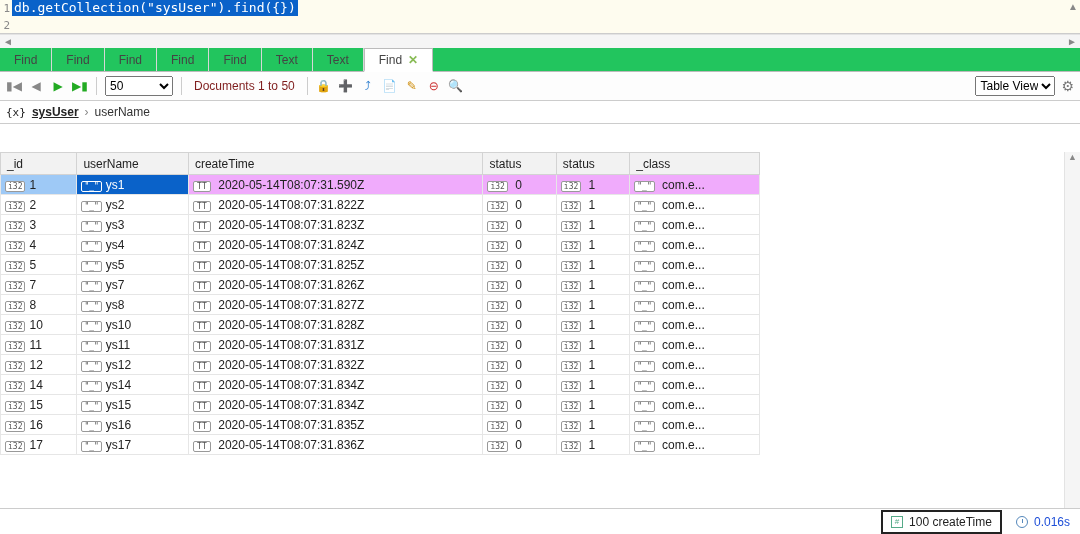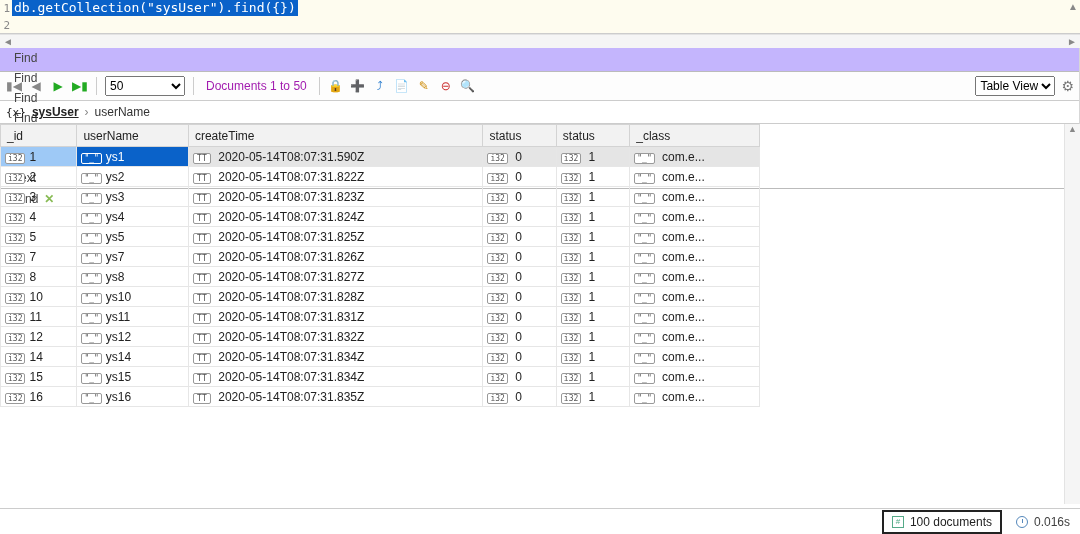--- a/index.html
+++ b/index.html
@@ -7,55 +7,55 @@
   .editor { background:#fefcef; border-bottom:1px solid #ccc; padding:0 0 0 0; position:relative; height:34px;}
   .editor .line { font-family: Consolas, monospace; font-size:13px; line-height:16px; }
   .editor .ln { display:inline-block; width:12px; text-align:right; color:#888; font-size:11px; padding-right:2px;}
   .editor .code { display:inline-block;}
   .editor .sel { background:#0a62c9; color:#fff; padding:0 2px;}
   .hscroll { height:14px; background:#f5f5f5; border-top:1px solid #e3e3e3; position:relative;}
   .hscroll::before, .hscroll::after { position:absolute; top:0; font-size:10px; color:#888; padding:1px 3px;}
   .hscroll::before { content:"◄"; left:0;}
   .hscroll::after { content:"►"; right:0;}
   .vscroll-top { position:absolute; right:0; top:0; font-size:10px; color:#888; padding:1px 2px;}
-  .tabs { display:flex; border-bottom:1px solid #bbb; background:#c4b5fd; height:24px;flex-direction:column; }
+  .tabs { display:flex; border-bottom:1px solid #bbb; background:#22c55e; height:24px; }
   .tab { padding:3px 14px; border-right:1px solid #d7d7d7; color:#444; cursor:default; display:flex; align-items:center; gap:6px;}
   .tab.active { background:#fff; border-bottom:2px solid #fff; margin-bottom:-1px; border-top:1px solid #bbb; border-left:1px solid #bbb; border-right:1px solid #bbb;}
   .tab .x { color:#8b5; font-weight:bold;}
   .toolbar { display:flex; align-items:center; gap:6px; padding:4px 6px; border-bottom:1px solid #ccc; background:#fdfdfd;}
   .nav-btn { width:16px; height:16px; display:inline-flex; align-items:center; justify-content:center; color:#888;}
   .nav-btn.play { color:#2a2;}
-  select.page-size { height:20px; font-size:12px; width:80px;}
+  select.page-size { height:20px; font-size:12px; width:68px;}
   .sep { width:1px; height:18px; background:#ccc; margin:0 2px;}
-  .doc-range { color:#a21caf; padding:0 4px;}
+  .doc-range { color:#7f1d1d; padding:0 4px;}
   .ticon { width:16px; height:16px; display:inline-flex; align-items:center; justify-content:center; font-size:12px;}
   .toolbar-right { margin-left:auto; display:flex; align-items:center; gap:6px;}
-  select.view-mode { height:20px; font-size:12px;}
+  select.view-mode { height:20px; font-size:12px;text-align:center;}
   .gear { color:#777; font-size:14px;}
   .breadcrumb { padding:4px 6px; border-bottom:1px solid #ccc; display:flex; align-items:center; gap:6px; background:#fff;}
   .bc-badge { font-family: monospace; font-size:11px; }
   .bc-main { font-weight:bold;text-decoration:underline;}
   .bc-sep { color:#888;}
   .bc-field { color:#333;}
   .grid-wrap { position:relative; height:380px;}
-  .grid-scroll { overflow:auto; height:100%;}
+  .grid-scroll { overflow:auto; height:100%;margin-top:28px;}
   table.grid { border-collapse:collapse; width:760px;}
   table.grid th { text-align:left; font-weight:normal; background:#f2f2f2; border:1px solid #d3d3d3; padding:3px 6px; height:22px; position:sticky; top:0;}
   table.grid td { border:1px solid #e6e6e6; padding:2px 4px; height:20px; white-space:nowrap;}
   .type-badge { display:inline-block; border:1px solid #999; font-size:8px; font-family:monospace; padding:0 2px; margin-right:4px; color:#555; background:#fff; border-radius:2px; min-width:18px; text-align:center;}
   tr.selected td { background:#9ec9f6;}
   tr.sel-first td:nth-child(2){ background:#0a62c9; color:#fff;}
   tr.sel-first td:nth-child(2) .type-badge { border-color:#fff; color:#fff; background:transparent;}
-  tr.selected td:nth-child(n+3){ background:#e5e5e5;}
+  tr.selected td:nth-child(n+3){ background:#f0abfc;}
   .right-vtrack { position:absolute; right:0; top:0; bottom:0; width:16px; background:#f5f5f5; border-left:1px solid #e3e3e3;}
   .right-vtrack::before { content:"▲"; position:absolute; top:0; left:3px; font-size:9px; color:#888;}
   .statusbar { position:absolute; bottom:0; left:0; right:0; height:26px; border-top:1px solid #ccc; display:flex; justify-content:flex-end; align-items:center; gap:14px; padding:0 10px; background:#fff;}
   .doc-count { border:2px solid #222; padding:3px 8px; display:flex; align-items:center; gap:6px;}
   .sb-ico { display:inline-block; width:12px; height:12px; border:1px solid #5a8; font-size:8px; line-height:10px; text-align:center; color:#5a8;}
-  .timing { display:flex; align-items:center; gap:6px; color:#404040;}
+  .timing { display:flex; align-items:center; gap:6px; color:#1d4ed8;}
   .clock { display:inline-block; width:12px; height:12px; border:1px solid #58b; border-radius:50%; position:relative;}
   .clock::after { content:""; position:absolute; left:5px; top:2px; width:1px; height:4px; background:#58b;}
 </style>
 </head>
 <body>
 
 <div class="editor">
   <span class="vscroll-top">▲</span>
   <div class="line"><span class="ln">1</span><span class="code sel">db.getCollection("sysUser").find({})</span></div>
   <div class="line"><span class="ln">2</span><span class="code"></span></div>
@@ -214,28 +214,36 @@
             <td><span class="type-badge">"_"</span>&nbsp;com.e...</td>
           </tr>
           <tr>
             <td><span class="type-badge">i32</span>16</td>
             <td><span class="type-badge">"_"</span>ys16</td>
             <td><span class="type-badge">TT</span>&nbsp;2020-05-14T08:07:31.835Z</td>
             <td><span class="type-badge">i32</span>&nbsp;0</td>
             <td><span class="type-badge">i32</span>&nbsp;1</td>
             <td><span class="type-badge">"_"</span>&nbsp;com.e...</td>
           </tr>
+          <tr>
+            <td><span class="type-badge">i32</span>17</td>
+            <td><span class="type-badge">"_"</span>ys17</td>
+            <td><span class="type-badge">TT</span>&nbsp;2020-05-14T08:07:31.836Z</td>
+            <td><span class="type-badge">i32</span>&nbsp;0</td>
+            <td><span class="type-badge">i32</span>&nbsp;1</td>
+            <td><span class="type-badge">"_"</span>&nbsp;com.e...</td>
+          </tr>
         </tbody>
     </table>
   </div>
   <div class="right-vtrack"></div>
 </div>
 
 <div class="statusbar">
   <div class="doc-count">
     <span class="sb-ico">#</span>
-    <span>100 documents</span>
+    <span>100 createTime</span>
   </div>
   <div class="timing">
     <span class="clock"></span>
     <span>0.016s</span>
   </div>
 </div>
 
 </body></html>

